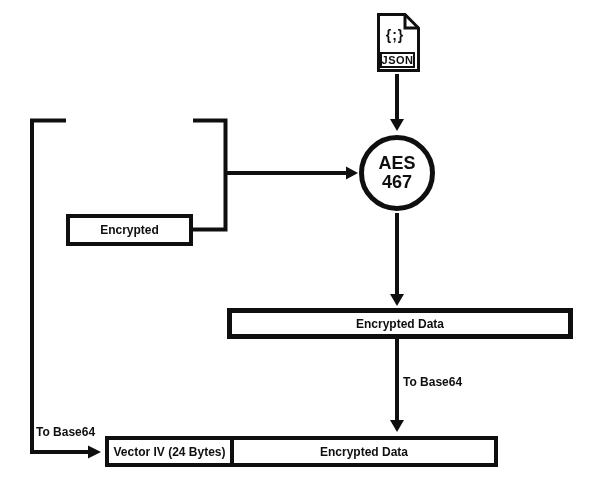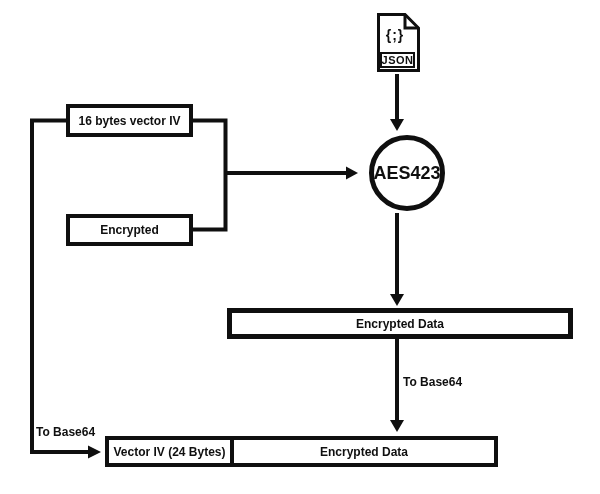--- a/index.html
+++ b/index.html
@@ -34,28 +34,28 @@
     justify-content: center;
     font-size: 12px;
     white-space: nowrap;
   }
   .iv-box       { left: 66px;  top: 104px; width: 127px; height: 33px; }
   .authpass-box { left: 66px;  top: 214px; width: 127px; height: 32px; }
   .encrypted-box{ left: 227px; top: 308px; width: 346px; height: 31px; border-width: 5px; }
 
   .aes-circle {
     position: absolute;
-    left: 369px; top: 135px;
+    left: 359px; top: 135px;
     width: 76px; height: 76px;
     box-sizing: border-box;
     background: var(--paper);
     border: 5px solid var(--ink);
     border-radius: 50%;
     display: flex;
-    flex-direction: row;
+    flex-direction: column;
     align-items: center;
     justify-content: center;
     font-size: 18px;
     line-height: 19px;
     text-align: right;
   }
 
   .json-icon {
     position: absolute;
     left: 376px; top: 13px;
@@ -154,24 +154,23 @@
     <svg width="45" height="59" viewBox="0 0 45 59">
       <path d="M2.5 1.5 H29 L42.5 15 V57.5 H2.5 Z" fill="#ffffff" stroke="#0f0f0f" stroke-width="3" stroke-linejoin="miter"></path>
       <path d="M29 1.5 V15 H42.5" fill="none" stroke="#0f0f0f" stroke-width="3" stroke-linejoin="miter"></path>
     </svg>
     <div class="json-glyph">{;}</div>
     <div class="json-label">JSON</div>
   </div>
 
   <div class="aes-circle">
     <span>AES</span>
-    <span>423</span>
+    <span>467</span>
   </div>
 
-  <div class="node-box iv-box">16 bytes vector IV</div>
   <div class="node-box authpass-box">Encrypted</div>
 
   <div class="node-box encrypted-box">Encrypted Data</div>
 
   <div class="float-label to-base64-mid">To Base64</div>
   <div class="float-label to-base64-left">To Base64</div>
 
   <div class="output-box">
     <div class="output-cell iv">Vector IV (24 Bytes)</div>
     <div class="output-cell data">Encrypted Data</div>

